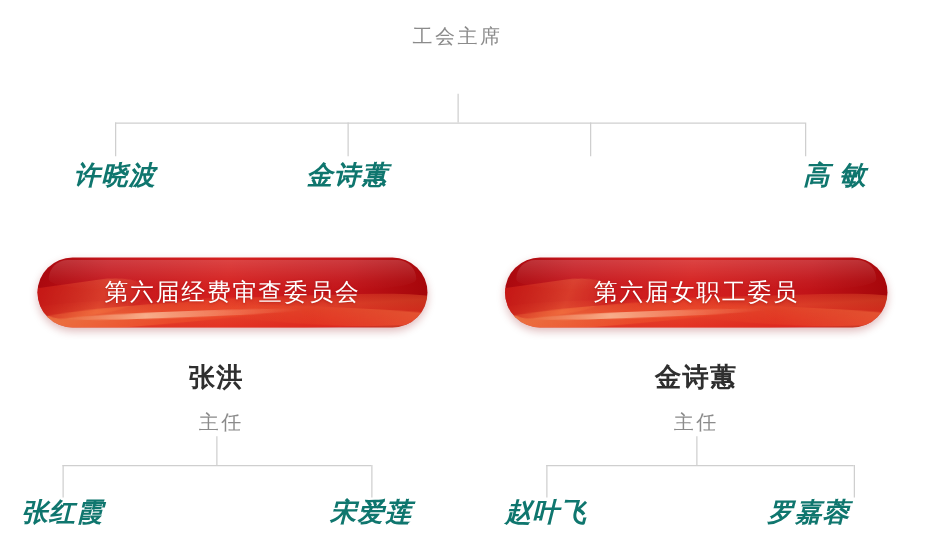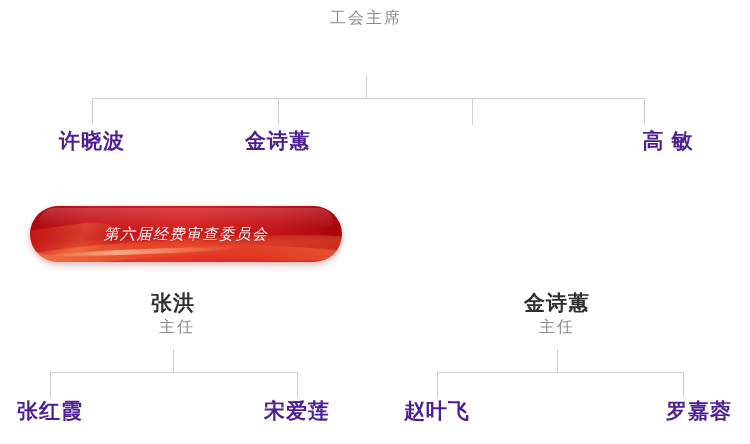--- a/index.html
+++ b/index.html
@@ -33,27 +33,28 @@
     font-size: 21px;
     font-weight: bold;
     color: #2f2f2f;
     letter-spacing: 1px;
   }
   .node-title {
     font-size: 16px;
     font-weight: normal;
     color: #8b8b8b;
     letter-spacing: 2px;
-    margin-top: 3px;
+    margin-top: 15px;
   }
   .leaf .node-name {
     font-size: 21px;
     font-weight: bold;
-    color: #4c1d95;
+    color: #0f766e;
     letter-spacing: 1px;
+    font-style: italic;
   }
 
   
   .conn-v {
     position: absolute;
     width: 1px;
     background: #cfcfcf;
   }
   .conn-h {
     position: absolute;
@@ -69,26 +70,25 @@
     background: linear-gradient(100deg, #a8070d 0%, #c4161c 18%, #d5201f 48%, #c21419 78%, #a30509 100%);
     box-shadow: 0 3px 7px rgba(140, 10, 15, 0.28);
     display: flex;
     align-items: center;
     justify-content: center;
   }
   .pill-label {
     position: relative;
     z-index: 4;
     color: #ffffff;
-    font-size: 15px;
+    font-size: 19px;
     letter-spacing: 1.5px;
     white-space: nowrap;
     font-weight: normal;
     text-shadow: 0 1px 2px rgba(110, 0, 0, 0.35);
-    font-style: italic;
   }
   
   .ribbon-a, .ribbon-b, .ribbon-c, .ribbon-d {
     position: absolute;
     pointer-events: none;
   }
   .ribbon-a {
     left: -6%;
     bottom: -4%;
     width: 112%;
@@ -199,31 +199,40 @@
   <div class="conn-v" style="left:50px;  top:372px; height:26px;"></div>
   <div class="conn-v" style="left:297px; top:372px; height:26px;"></div>
 
   <div class="node leaf" style="left:297px; top:399px;">
     <div class="node-name">宋爱莲</div>
   </div>
   <div class="node leaf" style="left:50px; top:399px;">
     <div class="node-name">张红霞</div>
   </div>
 
+  <div class="pill" style="left:404px; top:206px; width:306px; height:56px;">
+    <div class="pill-gloss"></div>
+    <div class="ribbon-a"></div>
+    <div class="ribbon-b"></div>
+    <div class="ribbon-c"></div>
+    <div class="ribbon-d"></div>
+    <div class="pill-corner"></div>
+    <span class="pill-label">第六届女职工委员</span>
+  </div>
 
   <div class="node" style="left:557px; top:291px;">
     <div class="node-name">金诗蕙</div>
     <div class="node-title">主任</div>
   </div>
 
   <div class="conn-v" style="left:557px; top:349px; height:23px;"></div>
   <div class="conn-h" style="left:437px; top:372px; width:246px;"></div>
   <div class="conn-v" style="left:437px; top:372px; height:26px;"></div>
   <div class="conn-v" style="left:683px; top:372px; height:26px;"></div>
 
   <div class="node leaf" style="left:437px; top:399px;">
     <div class="node-name">赵叶飞</div>
   </div>
-  <div class="node leaf" style="left:699px; top:399px;">
+  <div class="node leaf" style="left:647px; top:399px;">
     <div class="node-name">罗嘉蓉</div>
   </div>
 
 </div>
 
 </body></html>

